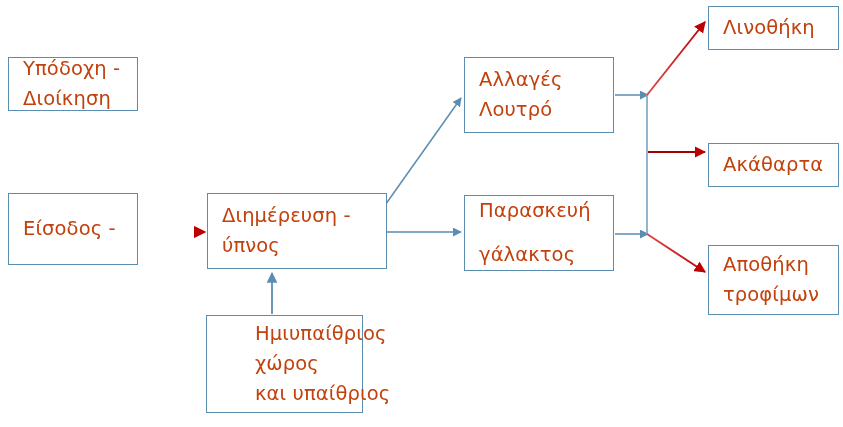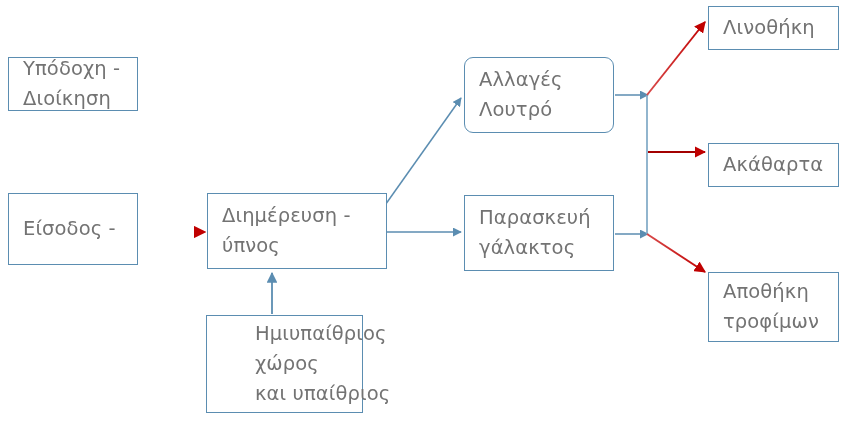--- a/index.html
+++ b/index.html
@@ -23,21 +23,21 @@
     display: flex;
     flex-direction: column;
     justify-content: center;
     padding-left: 14px;
     padding-right: 6px;
     z-index: 3;
   }
   .node .line {
     font-size: 19.5px;
     line-height: 30px;
-    color: #737373;
+    color: #c2410c;
     white-space: pre;
     letter-spacing: 0.1px;
   }
   svg#edges {
     position: absolute;
     left: 0;
     top: 0;
     width: 843px;
     height: 427px;
     z-index: 1;
@@ -105,36 +105,36 @@
     <div class="line">Διημέρευση -</div>
     <div class="line">ύπνος</div>
   </div>
 
   <div class="node" style="left:206px; top:315px; width:157px; height:98px;padding-left:48px;">
     <div class="line">Ημιυπαίθριος</div>
     <div class="line">χώρος</div>
     <div class="line">και υπαίθριος</div>
   </div>
 
-  <div class="node" style="left:464px; top:57px; width:150px; height:76px;border-radius:9px;">
+  <div class="node" style="left:464px; top:57px; width:150px; height:76px;">
     <div class="line">Αλλαγές</div>
     <div class="line">Λουτρό</div>
   </div>
 
-  <div class="node" style="left:464px; top:195px; width:150px; height:76px;">
+  <div class="node" style="left:464px; top:195px; width:150px; height:76px;justify-content:space-between;">
     <div class="line">Παρασκευή</div>
     <div class="line">γάλακτος</div>
   </div>
 
   <div class="node" style="left:708px; top:6px; width:131px; height:44px;">
     <div class="line">Λινοθήκη</div>
   </div>
 
   <div class="node" style="left:708px; top:131px; width:131px; height:44px;margin-top:12px;">
     <div class="line">Ακάθαρτα</div>
   </div>
 
-  <div class="node" style="left:708px; top:245px; width:131px; height:70px;margin-top:27px;">
+  <div class="node" style="left:708px; top:245px; width:131px; height:70px;">
     <div class="line">Αποθήκη</div>
     <div class="line">τροφίμων</div>
   </div>
 
 </div>
 
 </body></html>

